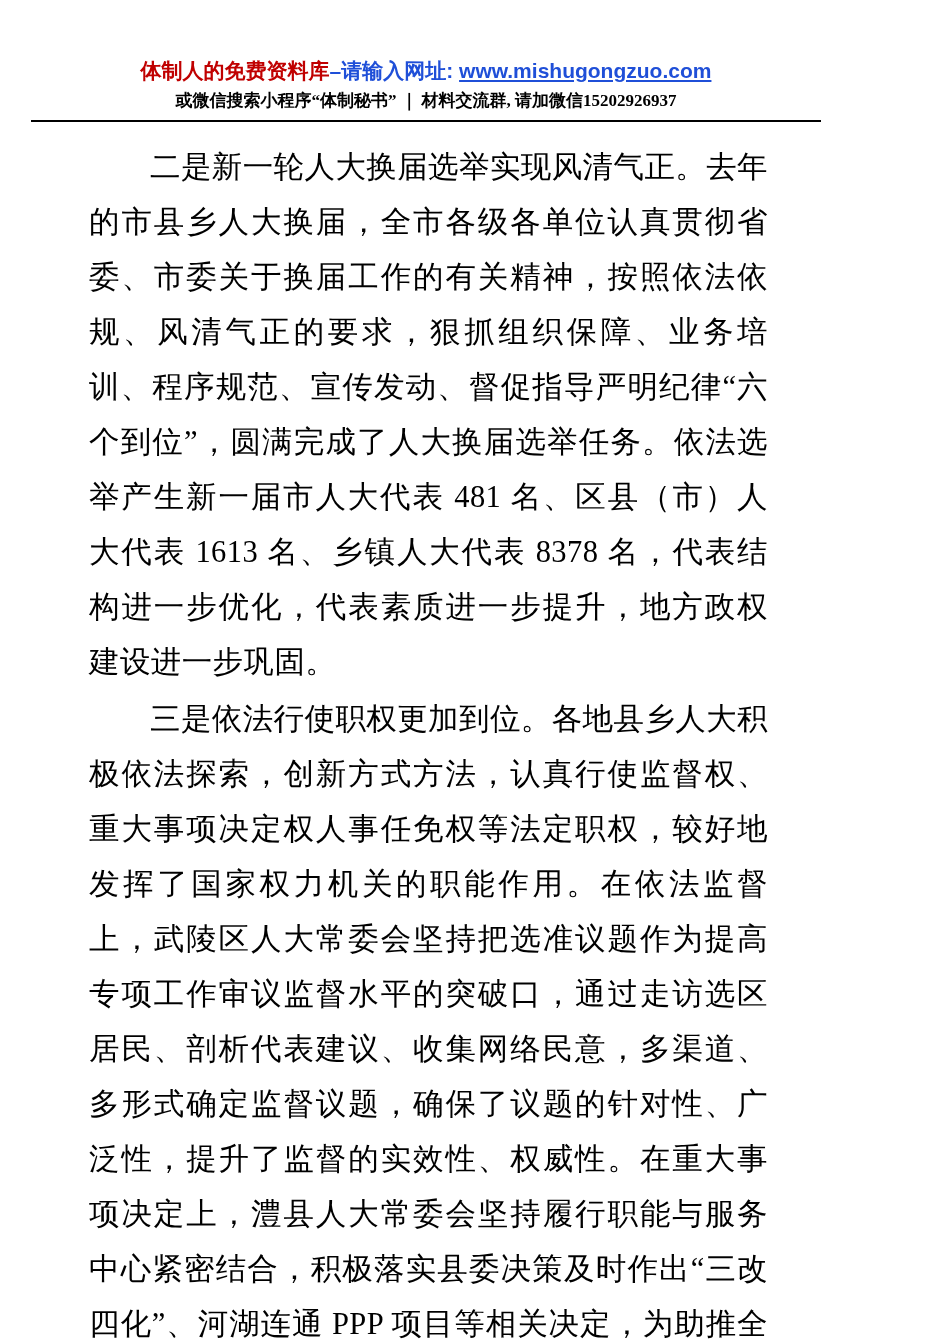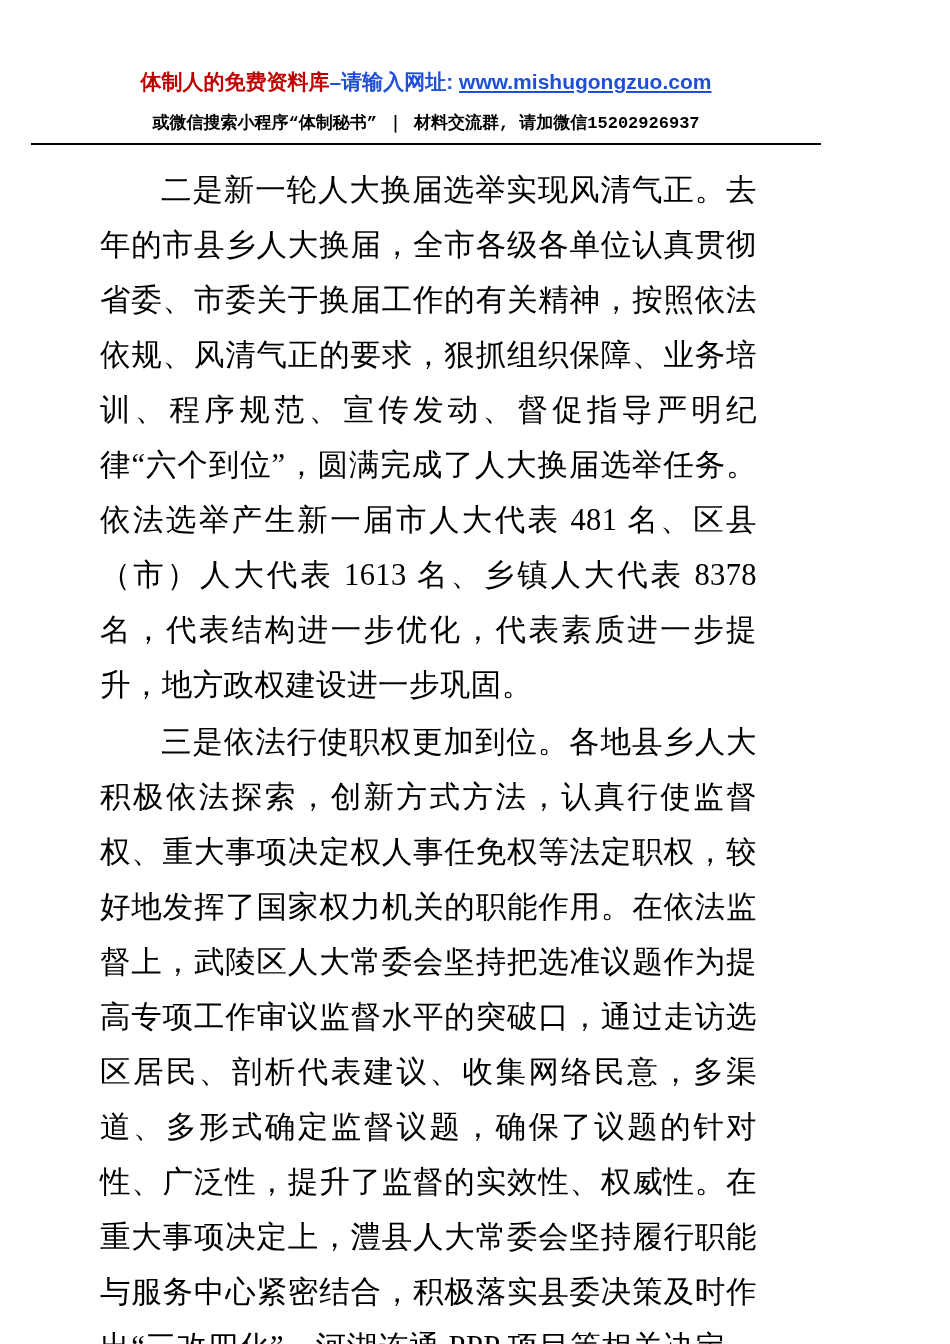--- a/index.html
+++ b/index.html
@@ -12,21 +12,21 @@
     height: 1344px;
     font-family: "Liberation Serif", "DejaVu Serif", serif;
     color: #000000;
     position: relative;
     overflow: hidden;
   }
   .page {
     width: 852px;
     height: 1344px;
     box-sizing: border-box;
-    padding: 15px;
+    padding: 4px;
     position: relative;
   }
   .banner {
     padding-top: 52px;
     text-align: center;
   }
   .banner-line1 {
     font-size: 21px;
     line-height: 30px;
     font-family: "Liberation Sans", sans-serif;
@@ -41,25 +41,25 @@
     font-weight: bold;
   }
   .banner-url {
     color: #1f4fd8;
     font-weight: bold;
     text-decoration: underline;
   }
   .banner-line2 {
     font-size: 17px;
     line-height: 26px;
-    font-family: Liberation Mono, monospace;
+    font-family: Liberation Serif, serif;
     font-weight: bold;
     color: #000000;
     white-space: nowrap;
-    margin-top: 14px;
+    margin-top: 2px;
   }
   .banner-rule {
     margin: 6px auto 0 auto;
     width: 790px;
     border-bottom: 2px solid #000000;
   }
   .content {
     padding: 18px 80px 0 85px;
   }
   .para {

